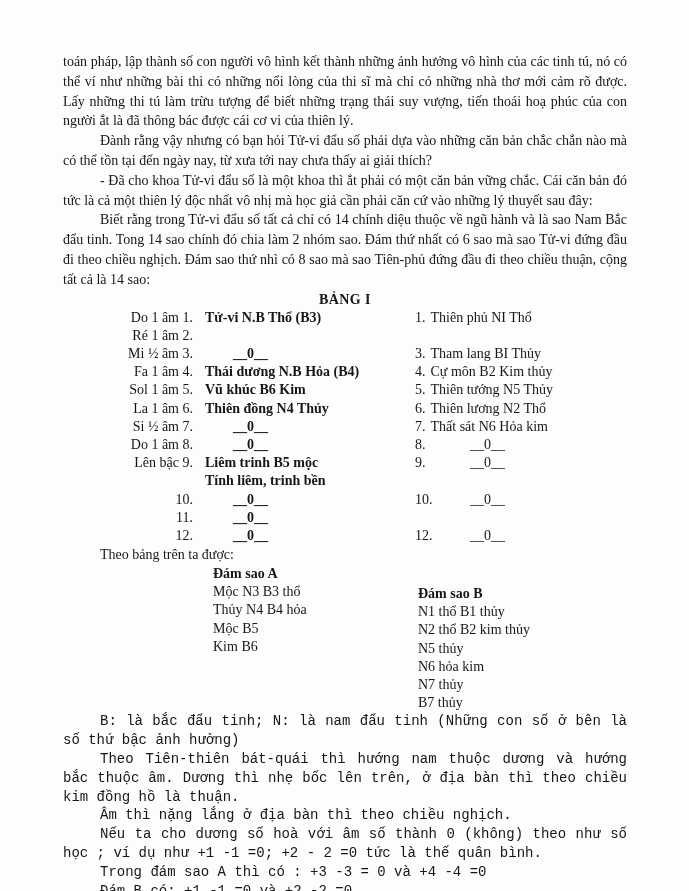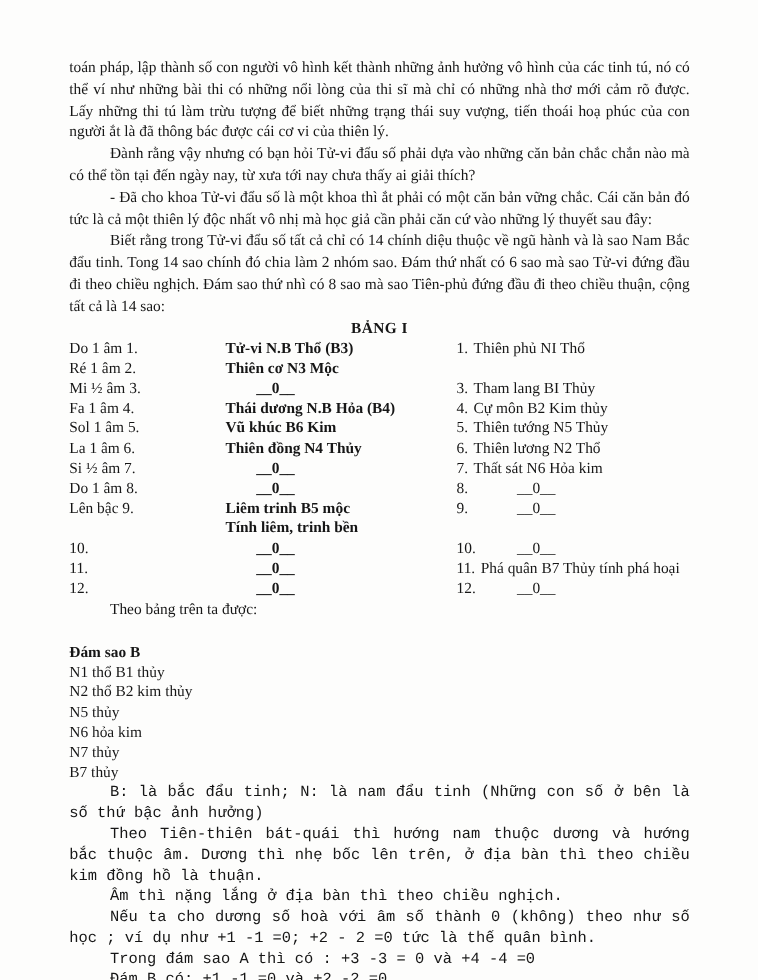--- a/index.html
+++ b/index.html
@@ -7,21 +7,21 @@
     width:689px;height:891px;background:#fdfdfc;overflow:hidden;
     font-family:"Liberation Serif","DejaVu Serif",serif;
     color:#161616;
   }
   .page{padding:52px 62px 0 63px;font-size:14px;}
   .para{margin:0;text-align:justify;text-indent:37px;line-height:19.8px;}
   .para.noindent{text-indent:0;}
   .ttitle{text-align:center;font-weight:bold;line-height:19px;letter-spacing:.4px;margin:0;}
   .btable{margin:0;}
   .trow{display:flex;line-height:18.2px;}
-  .tlabel{width:130px;flex:none;text-align:left;white-space:nowrap;}
+  .tlabel{width:130px;flex:none;text-align:right;white-space:nowrap;}
   .tleft{width:198px;flex:none;margin-left:12px;white-space:nowrap;font-weight:bold;}
   .tleft.zl{text-indent:28px;}
   .tright{flex:1;margin-left:12px;white-space:nowrap;}
   .tright .rnum{margin-right:5px;}
   .tright.zr .rnum{display:inline-block;width:55px;margin-right:0;}
   .afterline{margin:0;text-indent:37px;line-height:19.8px;}
   .groups{display:flex;line-height:18.2px;}
   .gcol{flex:none;}
   .gcol.a{margin-left:150px;width:205px;}
   .gcol.b{flex:1;margin-top:20px;}
@@ -44,21 +44,20 @@
   <div class="btable">
 
     <div class="trow">
       <span class="tlabel">Do 1 âm 1.</span>
       <span class="tleft">Tử-vi N.B Thổ (B3)</span>
       <span class="tright"><span class="rnum">1.</span><span class="rtext">Thiên phủ NI Thổ</span></span>
     </div>
 
     <div class="trow">
       <span class="tlabel">Ré 1 âm 2.</span>
-      <span class="tleft">Thiên cơ N3 Mộc</span>
     </div>
 
     <div class="trow">
       <span class="tlabel">Mi ½ âm 3.</span>
       <span class="tleft zl">__0__</span>
       <span class="tright"><span class="rnum">3.</span><span class="rtext">Tham lang BI Thủy</span></span>
     </div>
 
     <div class="trow">
       <span class="tlabel">Fa 1 âm 4.</span>
@@ -104,34 +103,40 @@
 
     <div class="trow">
       <span class="tlabel">10.</span>
       <span class="tleft zl">__0__</span>
       <span class="tright zr"><span class="rnum">10.</span><span class="rtext">__0__</span></span>
     </div>
 
     <div class="trow">
       <span class="tlabel">11.</span>
       <span class="tleft zl">__0__</span>
-      <span class="tright"><span class="rnum">11.</span><span class="rtext">Phá quân B7 Thủy tính phá hoại</span></span>
     </div>
 
     <div class="trow">
       <span class="tlabel">12.</span>
       <span class="tleft zl">__0__</span>
       <span class="tright zr"><span class="rnum">12.</span><span class="rtext">__0__</span></span>
     </div>
 
   </div>
 
   <p class="afterline">Theo bảng trên ta được:</p>
 
   <div class="groups">
+    <div class="gcol a">
+      <div class="gtitle">Đám sao A</div>
+      <div class="gitem">Mộc N3 B3 thổ</div>
+      <div class="gitem">Thủy N4 B4 hỏa</div>
+      <div class="gitem">Mộc B5</div>
+      <div class="gitem">Kim B6</div>
+    </div>
     <div class="gcol b">
       <div class="gtitle">Đám sao B</div>
       <div class="gitem">N1 thổ B1 thủy</div>
       <div class="gitem">N2 thổ B2 kim thủy</div>
       <div class="gitem">N5 thủy</div>
       <div class="gitem">N6 hỏa kim</div>
       <div class="gitem">N7 thủy</div>
       <div class="gitem">B7 thủy</div>
     </div>
   </div>

